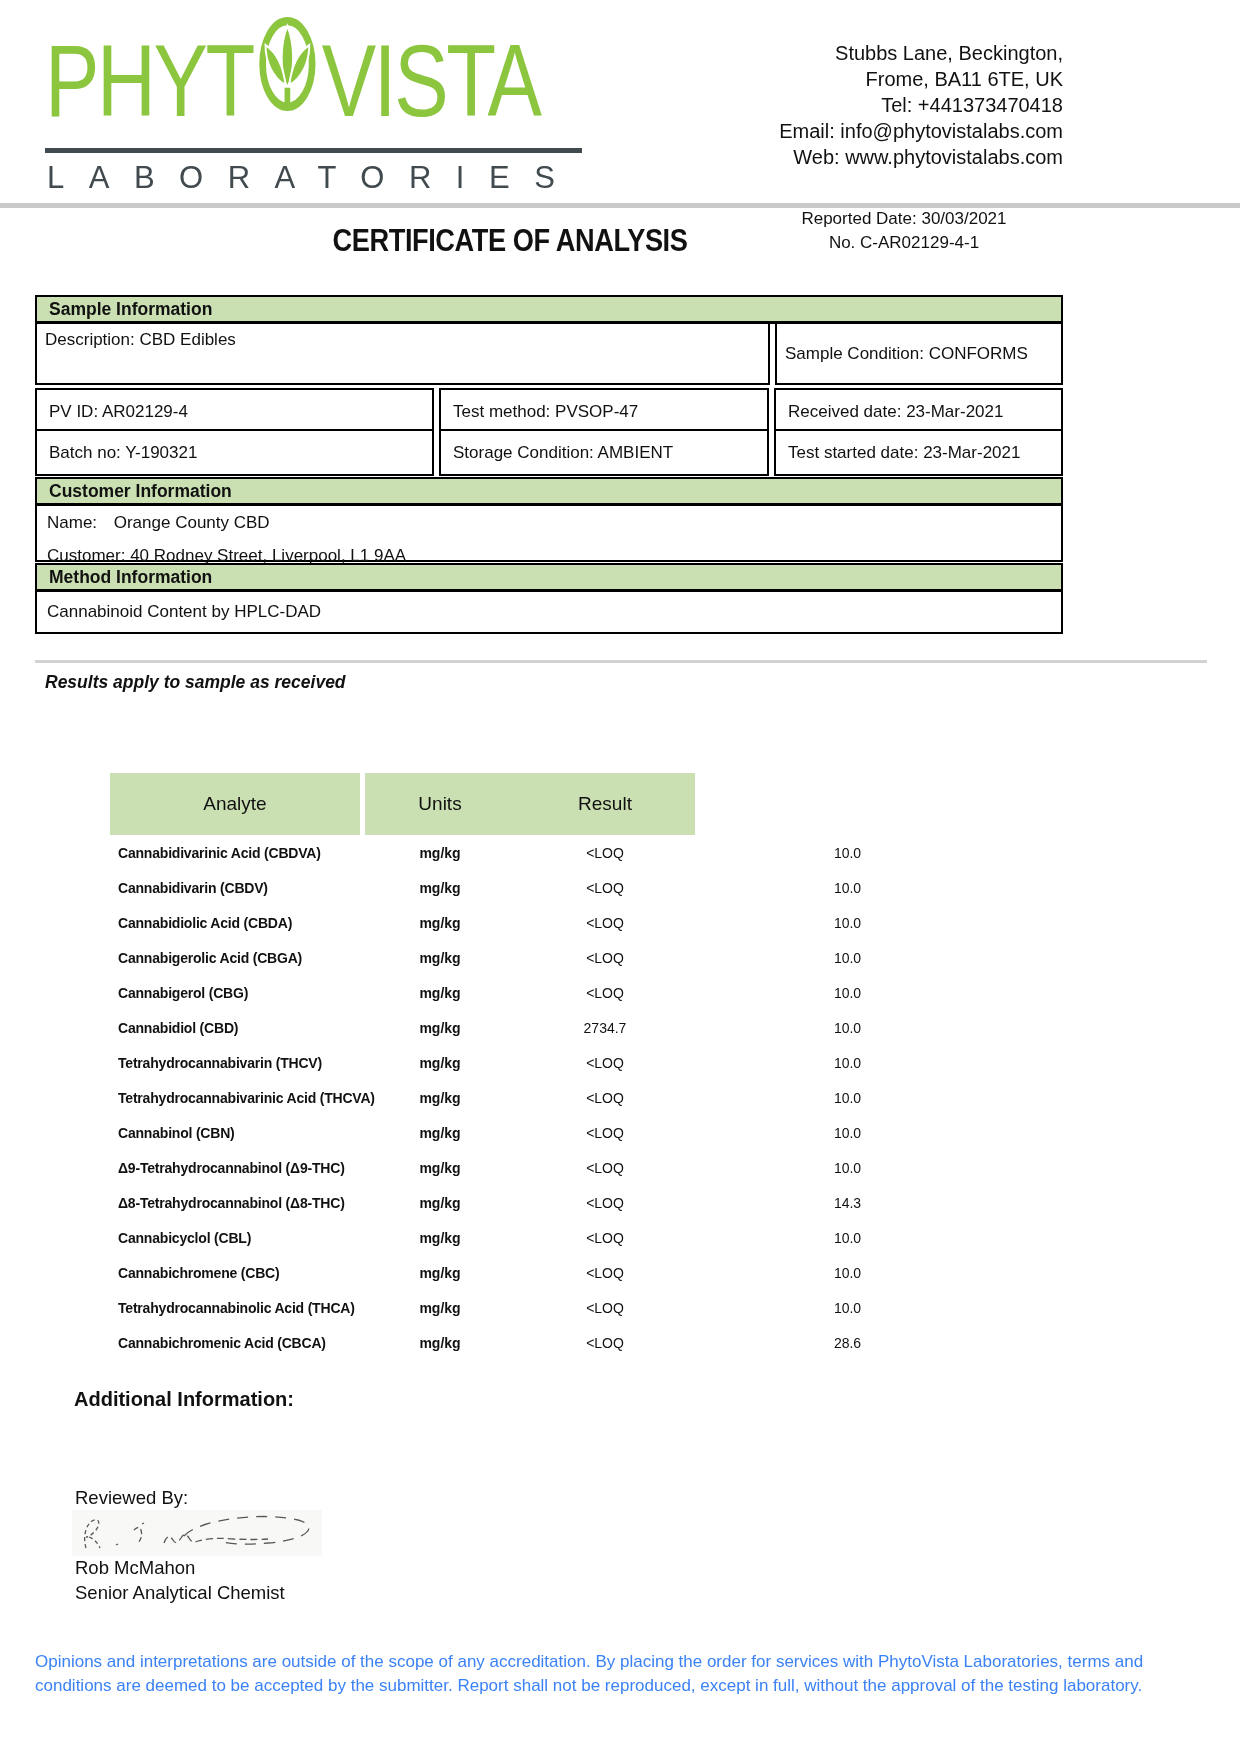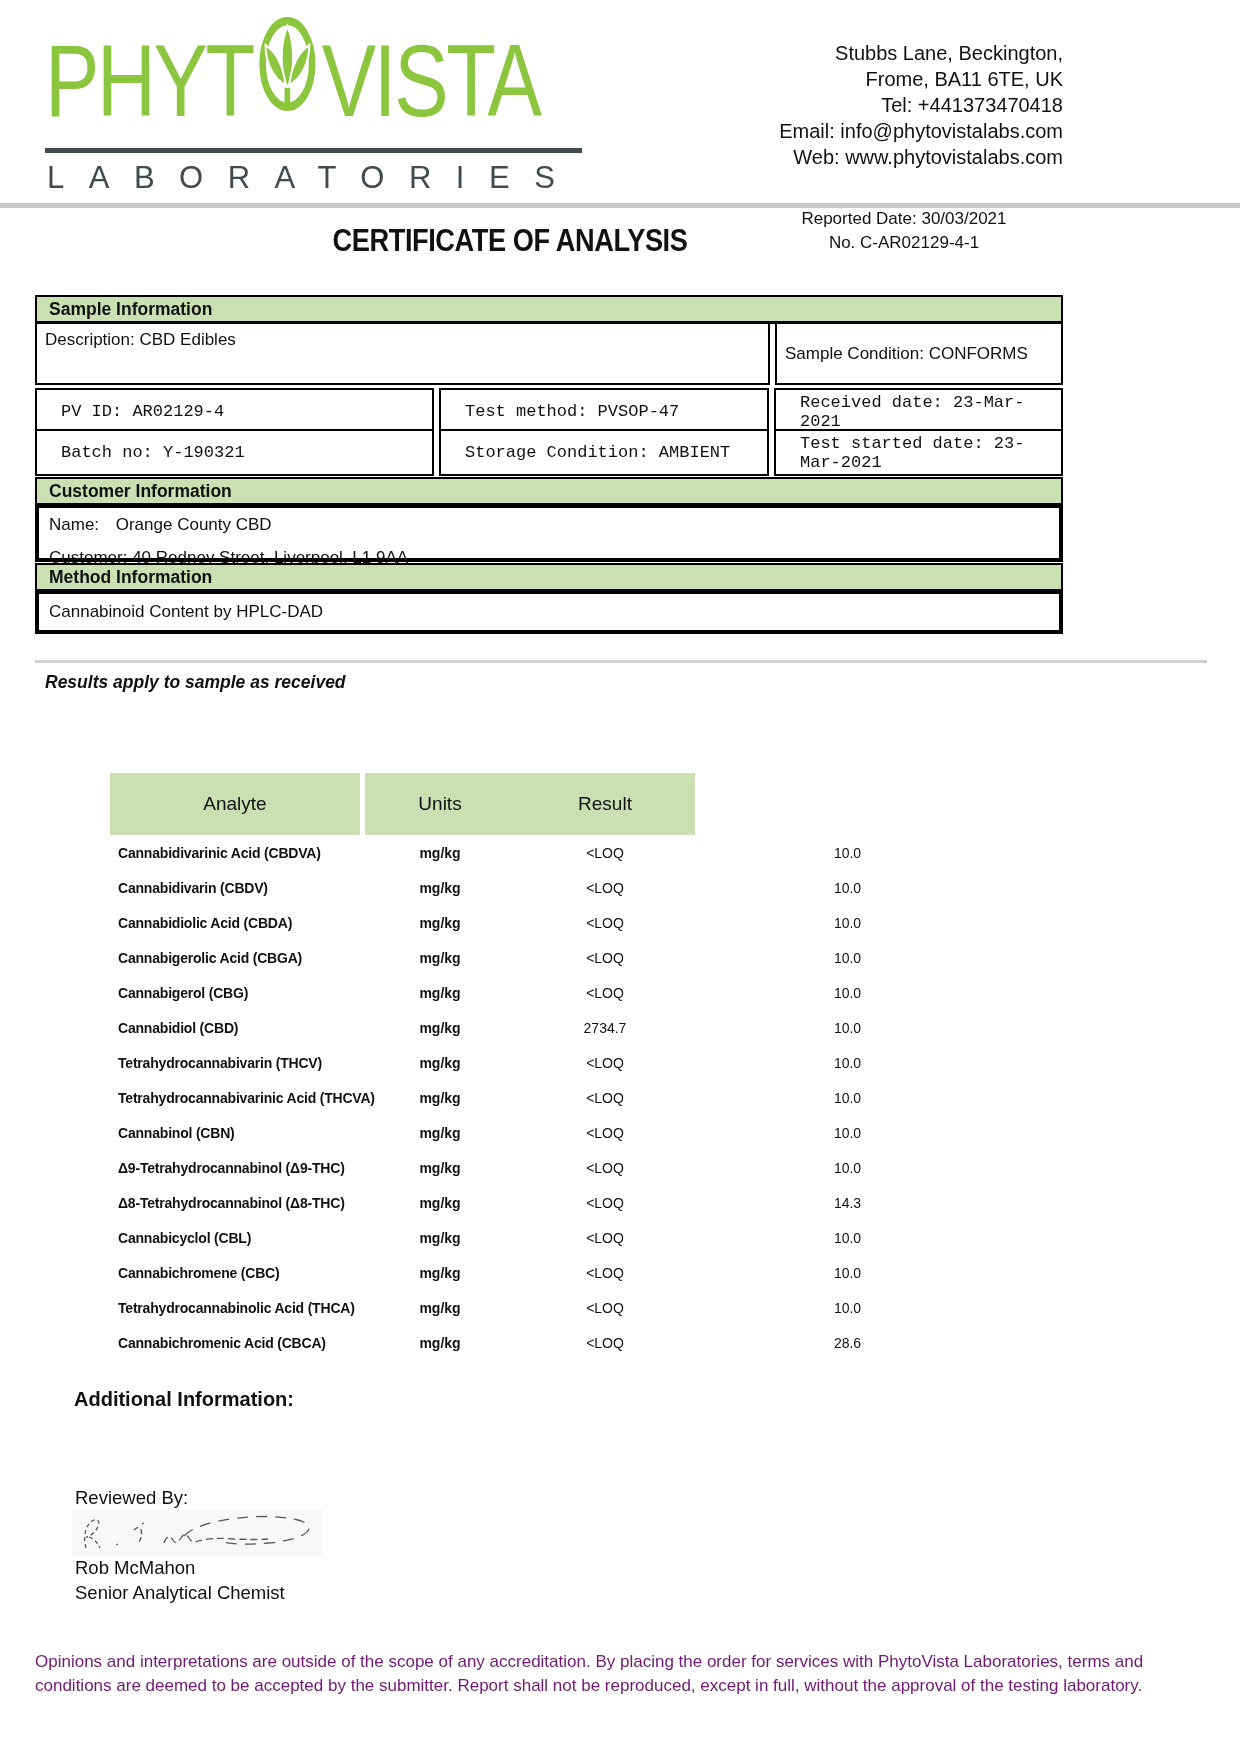--- a/index.html
+++ b/index.html
@@ -31,30 +31,30 @@
     position:absolute; left:200px; top:222px; width:620px; text-align:center;
     font-size:32px; font-weight:bold; letter-spacing:-0.5px;
     transform:scaleX(0.85); transform-origin:center top; white-space:nowrap;
   }
   
   .sec { position:absolute; left:35px; width:1028px; box-sizing:border-box; }
   .sec-bar {
     background:#cbe0b2; border:2px solid #000; border-bottom:3px solid #000;
     font-weight:bold; font-size:17.5px; padding:2px 0 1px 12px; box-sizing:border-box;
   }
-  .info-box { border:4px solid #000000; box-sizing:border-box; font-size:17px; background:#fff; }
+  .info-box { border:2px solid #000000; box-sizing:border-box; font-size:17px; background:#fff; }
   .grid-row { display:grid; column-gap:5px; }
   .cell { border:2px solid #000; box-sizing:border-box; padding:6px 8px; font-size:17px; background:#fff; }
   .v-center { display:flex; align-items:center; }
   .bar-sample   { top:295px;padding-left:12px; }
   .desc-row     { top:322px; grid-template-columns:735px 288px; height:63px; }
   .desc-row .cell { height:63px; }
   .row2         { top:388px; grid-template-columns:399px 330px 289px; height:38px; }
   .row3         { top:429px; grid-template-columns:399px 330px 289px; height:38px; }
-  .row2 .cell, .row3 .cell { height:47px; display:flex; align-items:center; padding:0 24px;font-family:Liberation Mono, monospace; }
+  .row2 .cell, .row3 .cell { height:47px; display:flex; align-items:center; padding:0 12px; }
   .bar-customer { top:477px; }
   .customer-box { top:504px; height:58px; padding:7px 10px; }
   .cust-line { white-space:nowrap; }
   .cust-label { display:inline-block; min-width:62px; }
   .addr-line { margin-top:13px; }
   .addr-label { display:inline-block; min-width:70px; }
   .bar-method   { top:563px; }
   .method-box   { top:590px; height:44px; display:flex; align-items:center; padding:0 10px; }
   .gray-line-2 { position:absolute; left:35px; top:660px; width:1172px; height:3px; background:#d2d2d2; }
   .results-note { position:absolute; left:45px; top:672px; font-size:17.5px; font-weight:bold; font-style:italic; }
@@ -73,21 +73,21 @@
   .t-row .result  { text-align:center; }
   .t-row .loq     { text-align:center; padding-right:30px; }
   
   .additional-info { position:absolute; left:74px; top:1388px; font-size:20px; font-weight:bold; }
   .reviewed-by  { position:absolute; left:75px; top:1487px; font-size:18.5px; }
   .signature    { position:absolute; left:72px; top:1510px; }
   .reviewer-name  { position:absolute; left:75px; top:1557px; font-size:18.5px; }
   .reviewer-title { position:absolute; left:75px; top:1582px; font-size:18.5px; }
   .footer {
     position:absolute; left:35px; top:1650px; width:1150px;
-    font-size:17px; line-height:23.5px; color:#701a75;
+    font-size:17px; line-height:23.5px; color:#3b82f6;
   }
 </style>
 </head>
 <body>
 
 <div class="page">
 
   <div class="logo-block">
     <div class="logo-line1">
       <span>PHYT</span>

